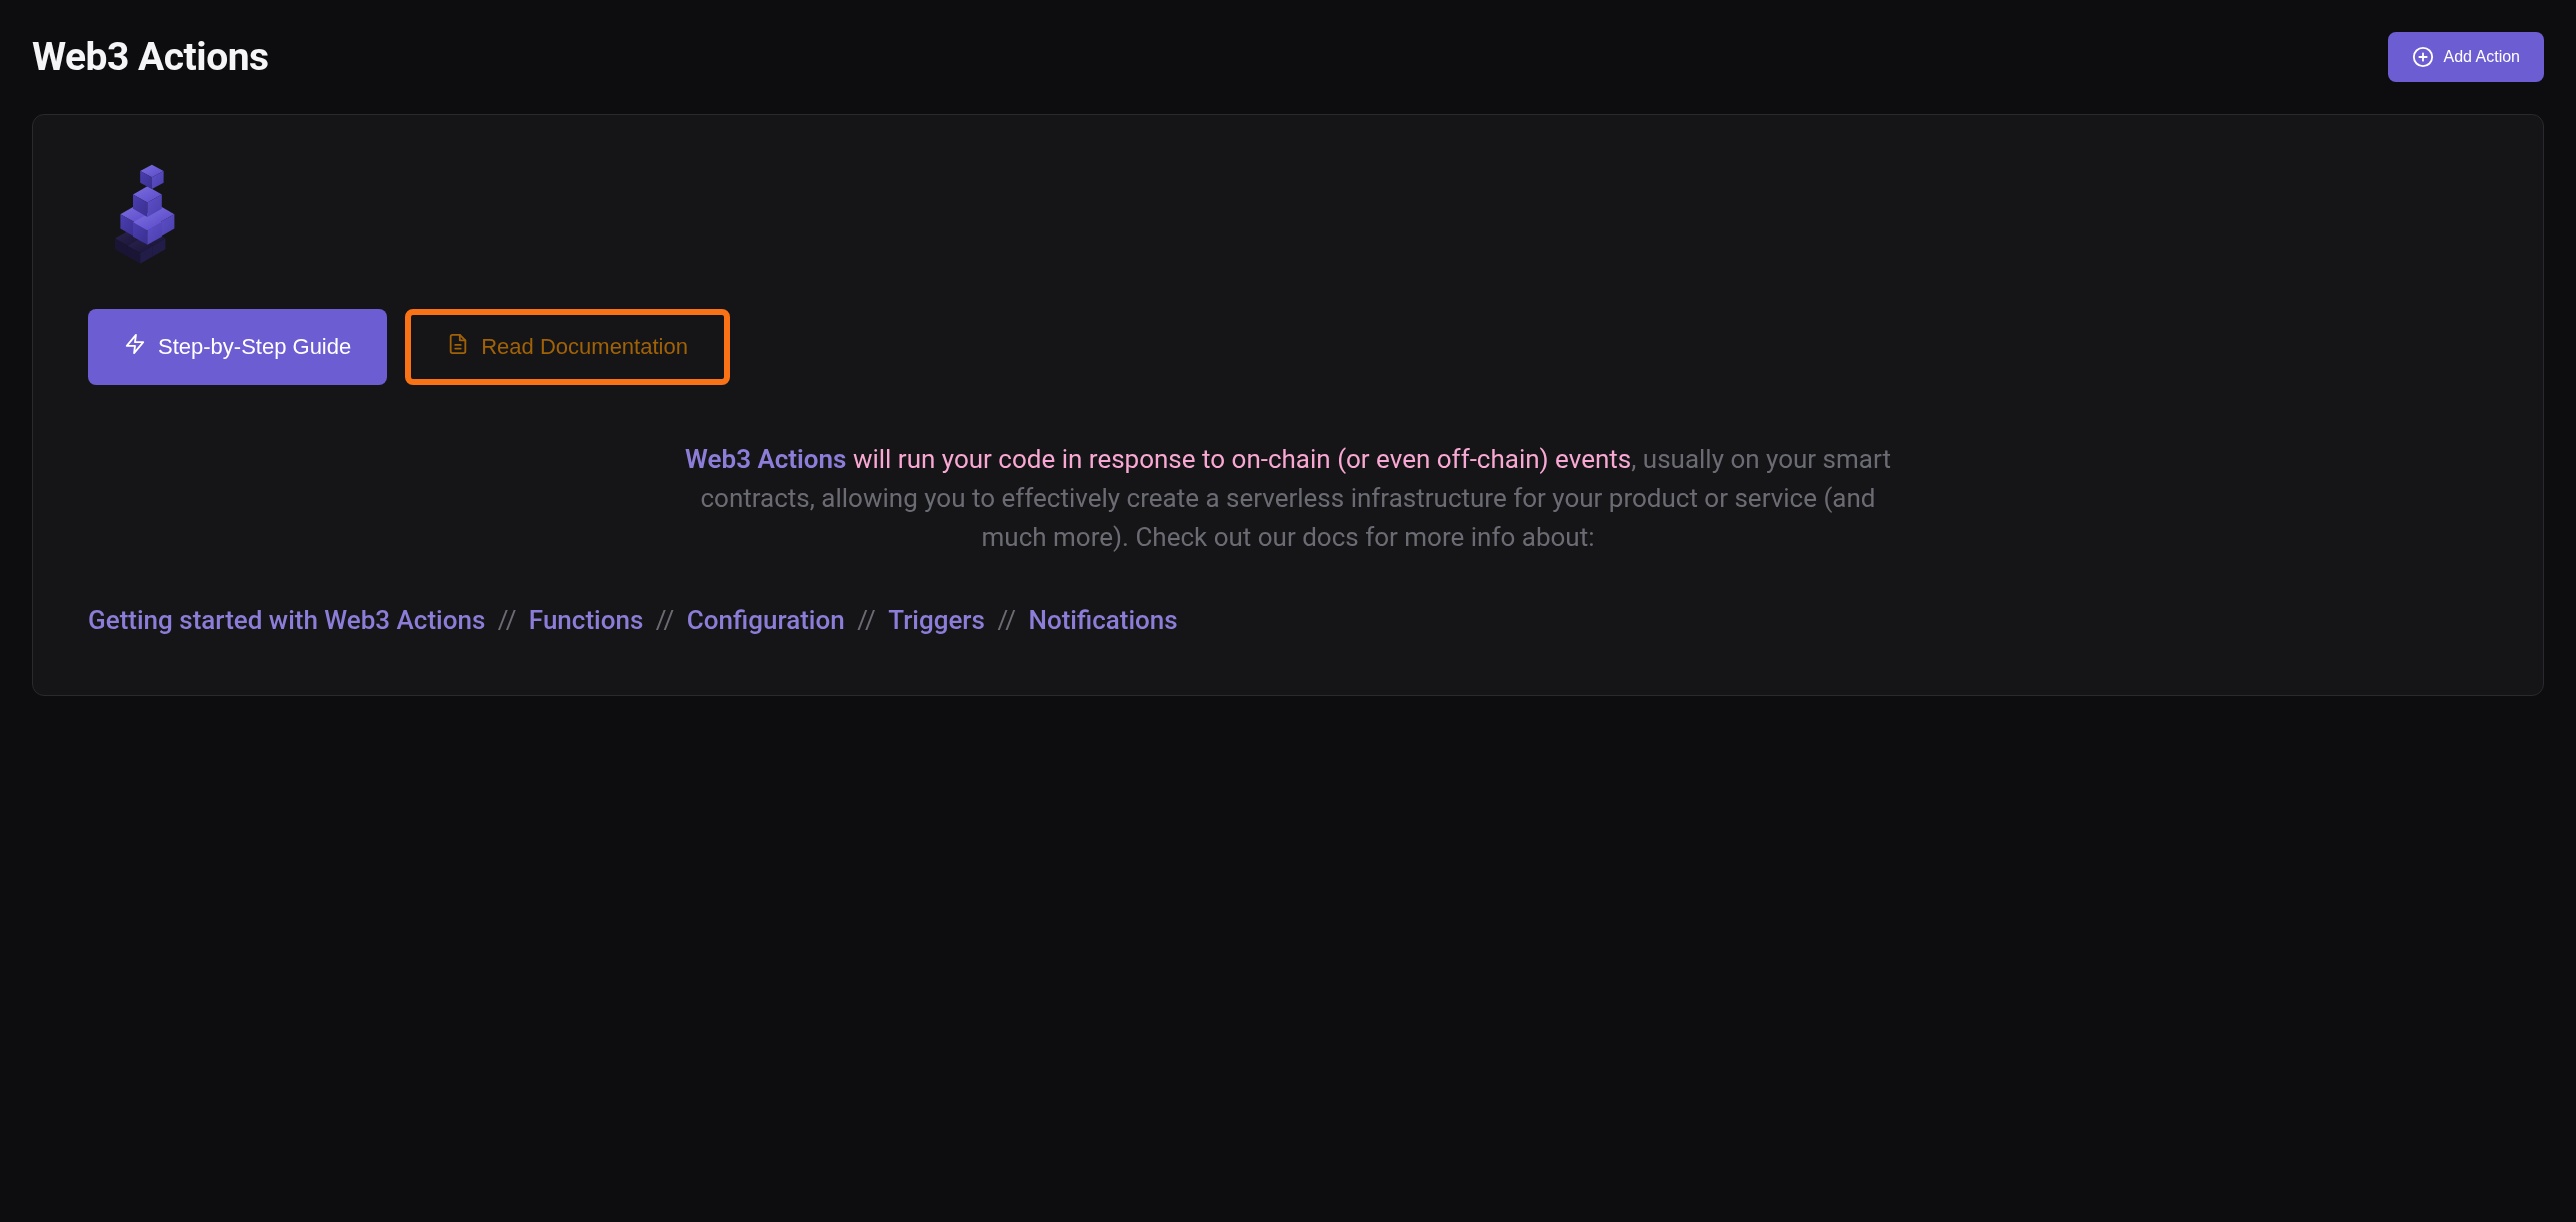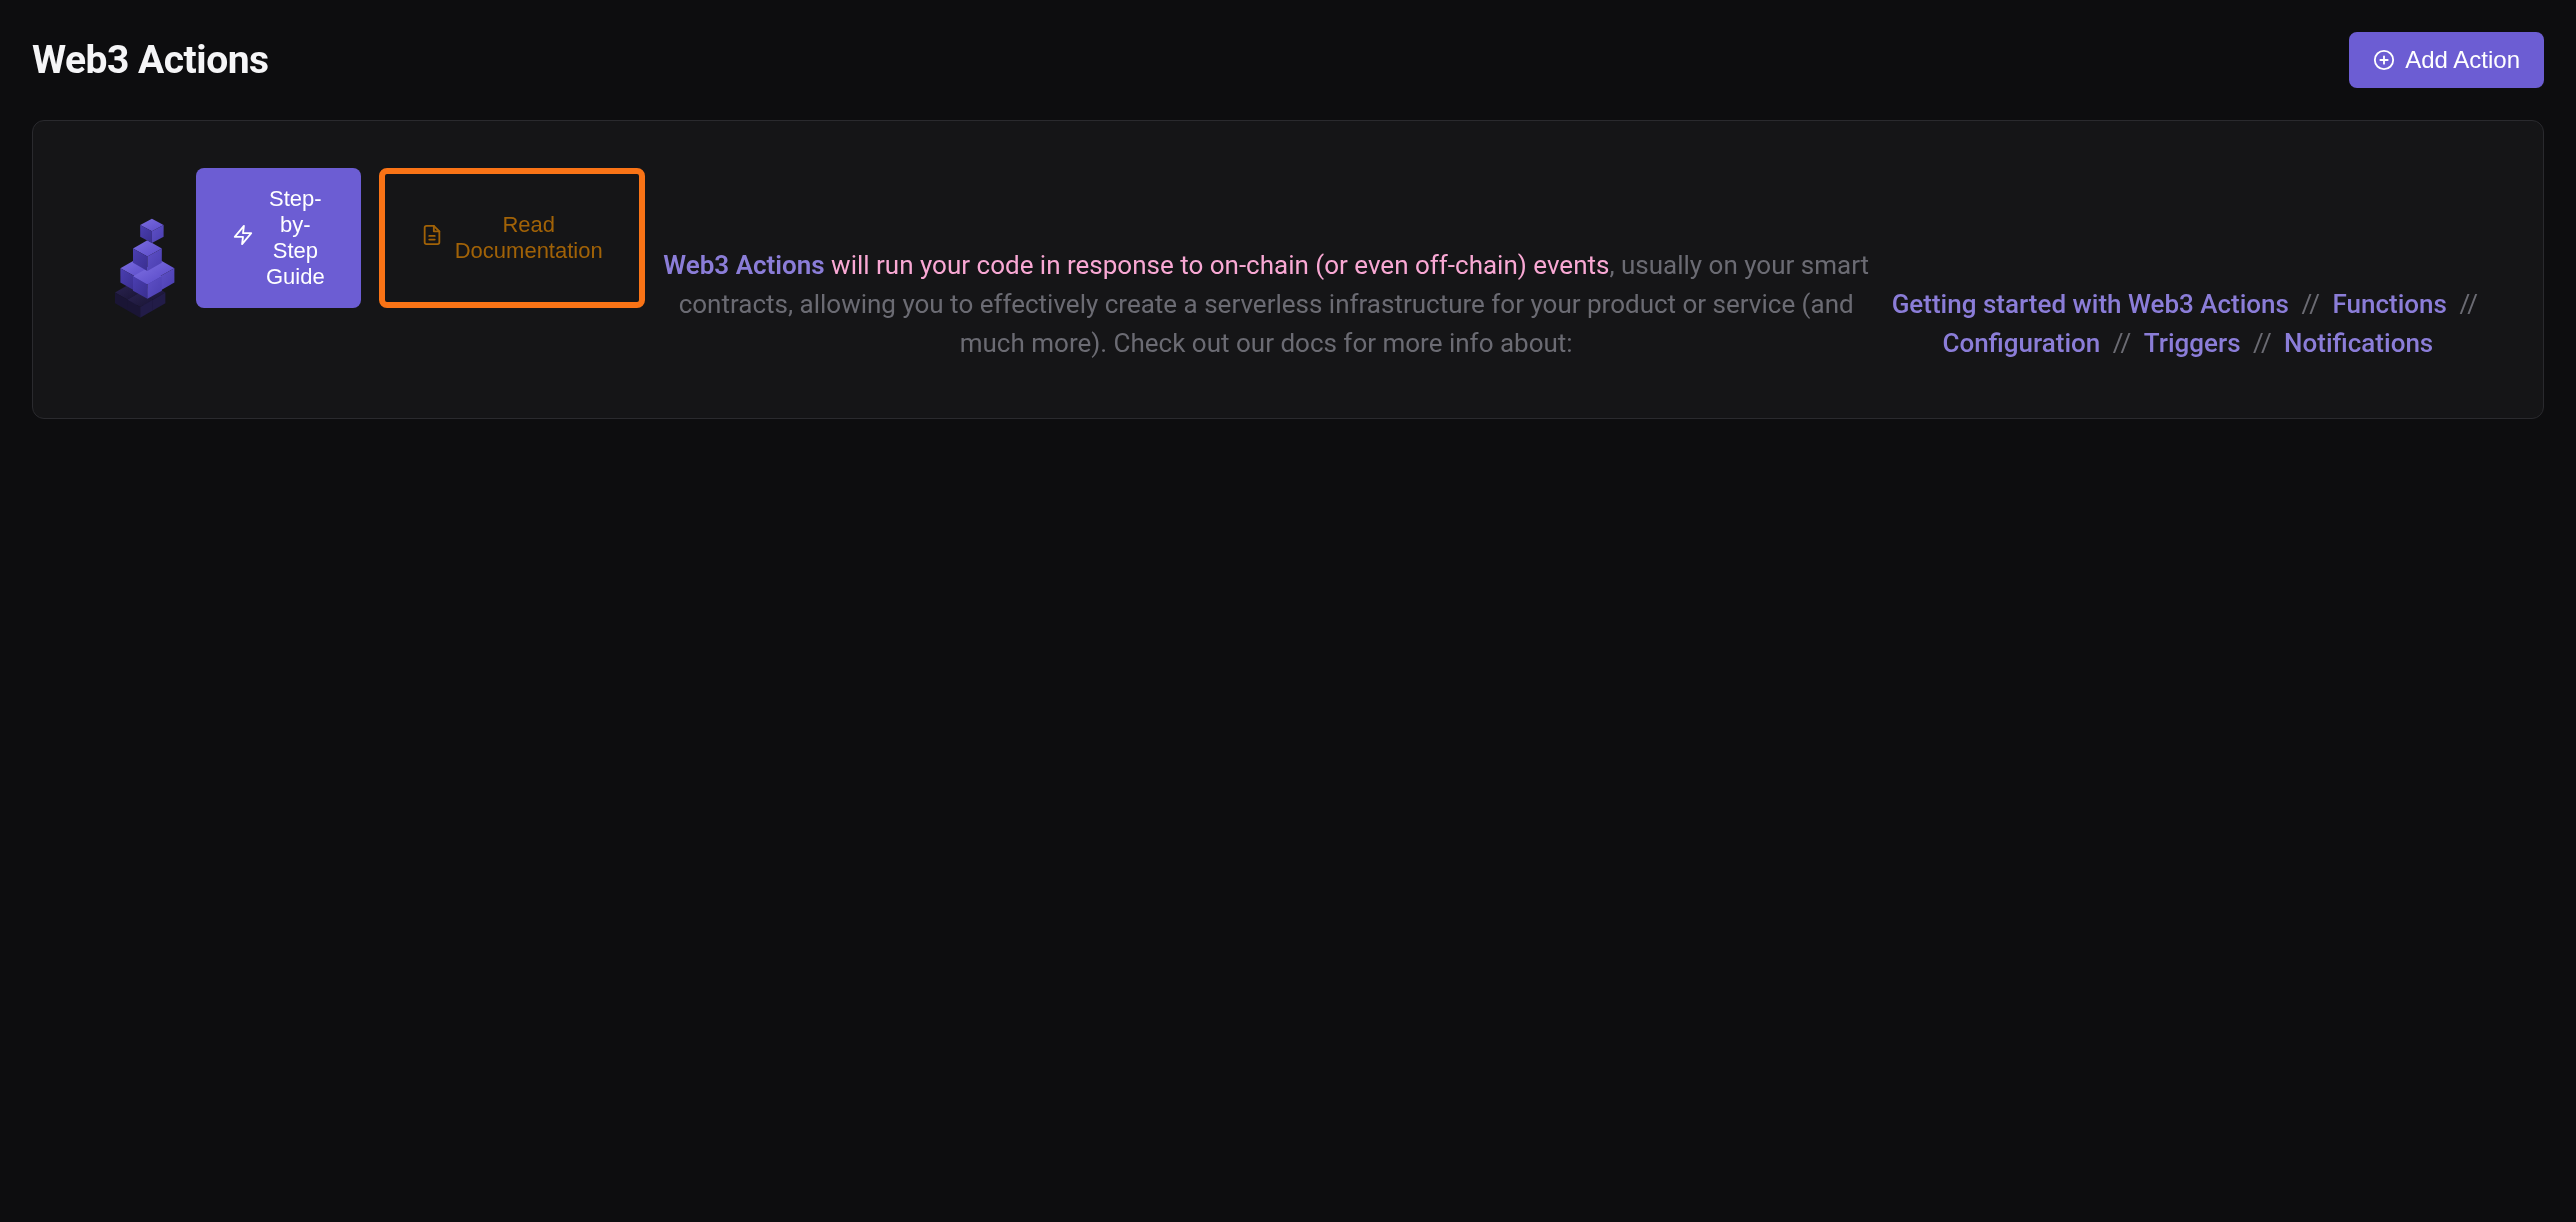--- a/index.html
+++ b/index.html
@@ -32,43 +32,43 @@
 
     .add-action-btn {
       display: inline-flex;
       align-items: center;
       gap: 10px;
       background-color: #6c5dd3;
       color: #ffffff;
       border: none;
       padding: 14px 24px;
       border-radius: 8px;
-      font-size: 24px;
+      font-size: 16px;
       font-weight: 500;
       cursor: pointer;
       transition: background-color 0.15s ease;
     }
 
     .plus-circle-icon {
       display: inline-flex;
       align-items: center;
       justify-content: center;
     }
 
     .card {
       background-color: #151517;
       border: 1px solid #2a2a2e;
       border-radius: 12px;
       padding: 47px 55px 55px;
     }
 
     .hero-content {
       display: flex;
-      flex-direction: row;
-      align-items: flex-end;
+      flex-direction: column;
+      align-items: flex-start;
     }
 
     .hero-image {
       width: 108px;
       height: 108px;
       margin-bottom: 39px;
       display: flex;
       align-items: center;
       justify-content: center;
     }

